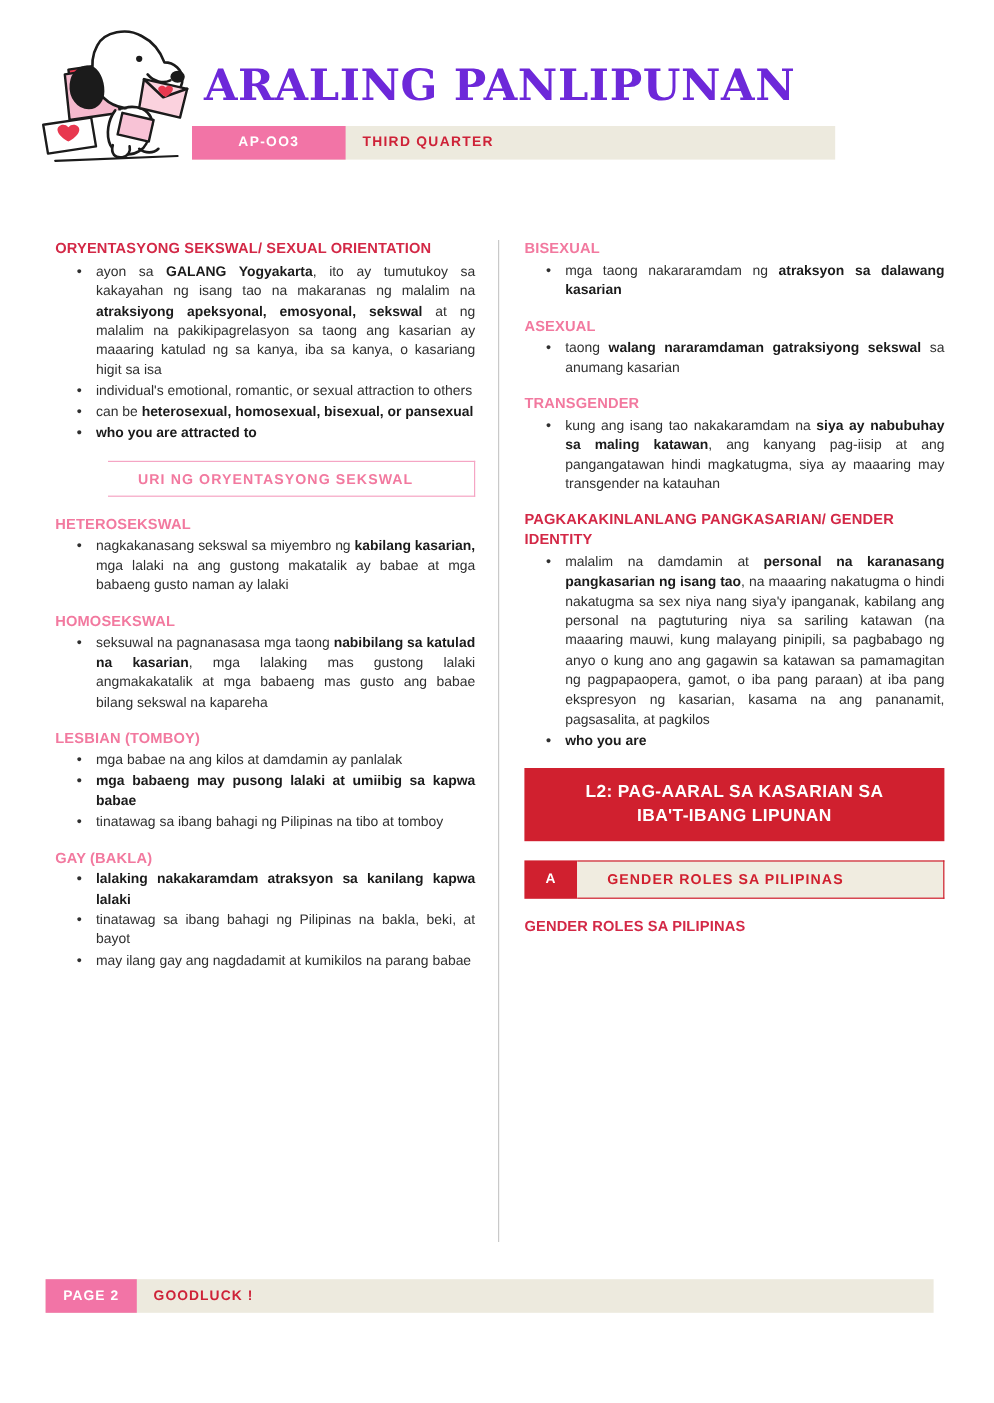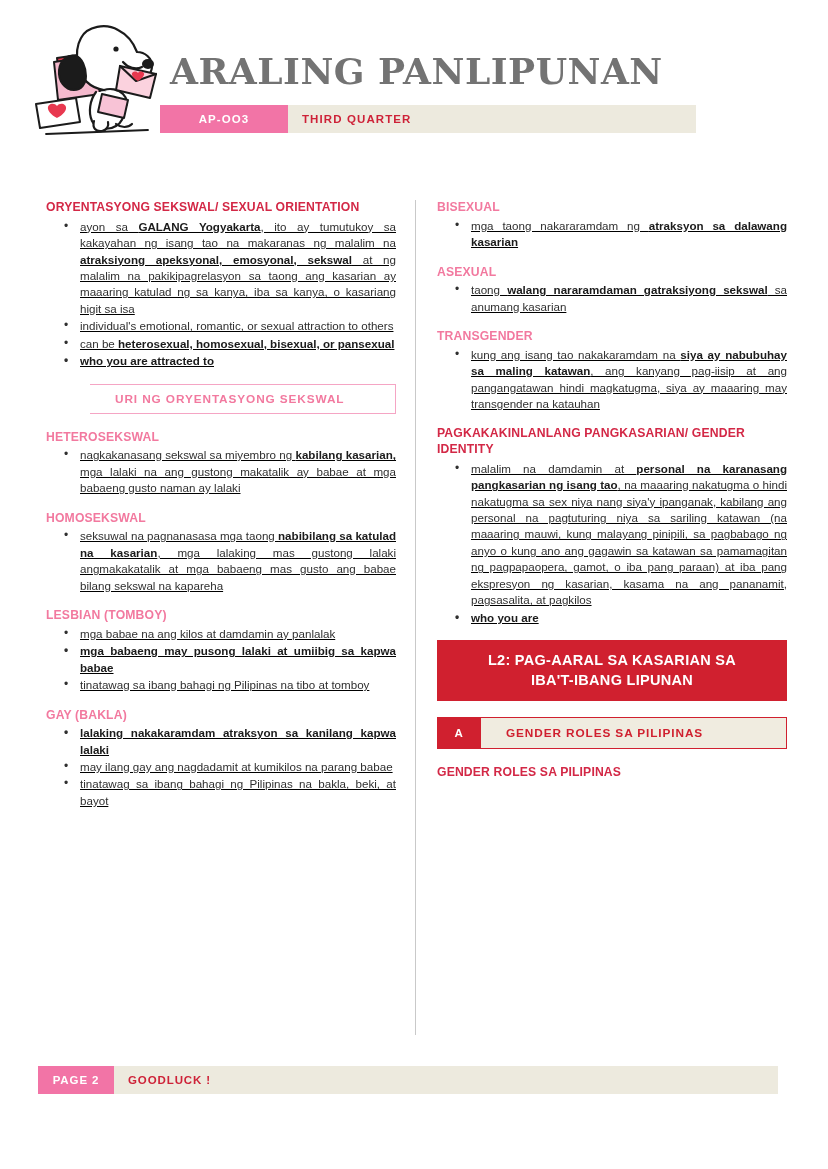--- a/index.html
+++ b/index.html
@@ -16,21 +16,21 @@
   .header{position:absolute;left:0;top:0;width:828px;height:150px;}
   .mascot{position:absolute;left:24px;top:18px;width:140px;height:122px;}
   .mascot svg{display:block;}
 
   .doc-title{
     position:absolute;left:170px;top:50px;
     font-family:"DejaVu Serif","Liberation Serif",serif;
     font-weight:bold;
     font-size:36px;
     letter-spacing:0.5px;
-    color:#737373;
+    color:#6d28d9;
     white-space:nowrap;
   }
 
   .meta-bar{
     position:absolute;left:160px;top:105px;width:536px;height:28px;
     background:#edeade;
   }
   .meta-code{
     position:absolute;left:0;top:0;width:128px;height:28px;
     background:#f274a6;
@@ -66,21 +66,20 @@
     margin:0 0 2px 0;
     font-size:12.2px;font-weight:bold;
     letter-spacing:0.15px;
     color:#f2799f;
     line-height:1.28;
   }
   ul.pts{
     margin:0 0 14px 0;
     padding:0 0 0 34px;
     list-style:none;
-    text-decoration:underline;
   }
   ul.pts li{
     position:relative;
     font-size:11.6px;
     line-height:1.42;
     color:#2f2f2f;
     text-align:justify;
     margin-bottom:1px;
   }
   ul.pts li::before{
@@ -224,22 +223,22 @@
       </ul>
       <h3 class="sub-head">LESBIAN (TOMBOY)</h3>
       <ul class="pts">
         <li>mga babae na ang kilos at damdamin ay panlalak</li>
         <li class="allbold">mga babaeng may pusong lalaki at umiibig sa kapwa babae</li>
         <li>tinatawag sa ibang bahagi ng Pilipinas na tibo at tomboy</li>
       </ul>
       <h3 class="sub-head">GAY (BAKLA)</h3>
       <ul class="pts">
         <li class="allbold">lalaking nakakaramdam atraksyon sa kanilang kapwa lalaki</li>
+        <li>tinatawag sa ibang bahagi ng Pilipinas na bakla, beki, at bayot</li>
         <li>may ilang gay ang nagdadamit at kumikilos na parang babae</li>
-        <li>tinatawag sa ibang bahagi ng Pilipinas na bakla, beki, at bayot</li>
       </ul>
     </div>
   <div class="col col-right" id="col-right">
       <h3 class="sub-head">BISEXUAL</h3>
       <ul class="pts">
         <li>mga taong nakararamdam ng <b>atraksyon sa dalawang kasarian</b></li>
       </ul>
       <h3 class="sub-head">ASEXUAL</h3>
       <ul class="pts">
         <li>taong <b>walang nararamdaman gatraksiyong sekswal</b> sa anumang kasarian</li>

